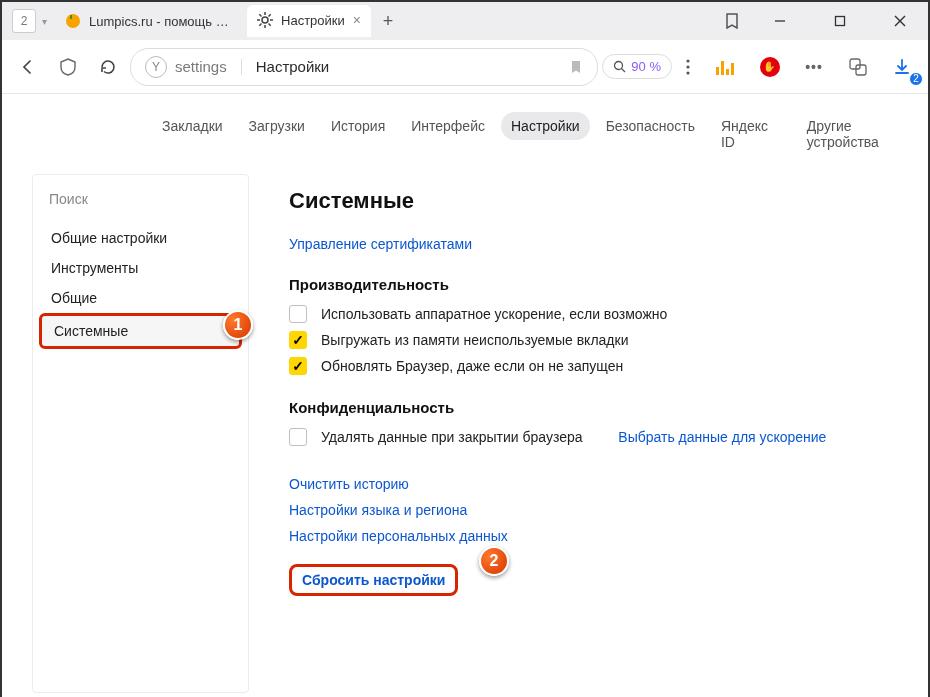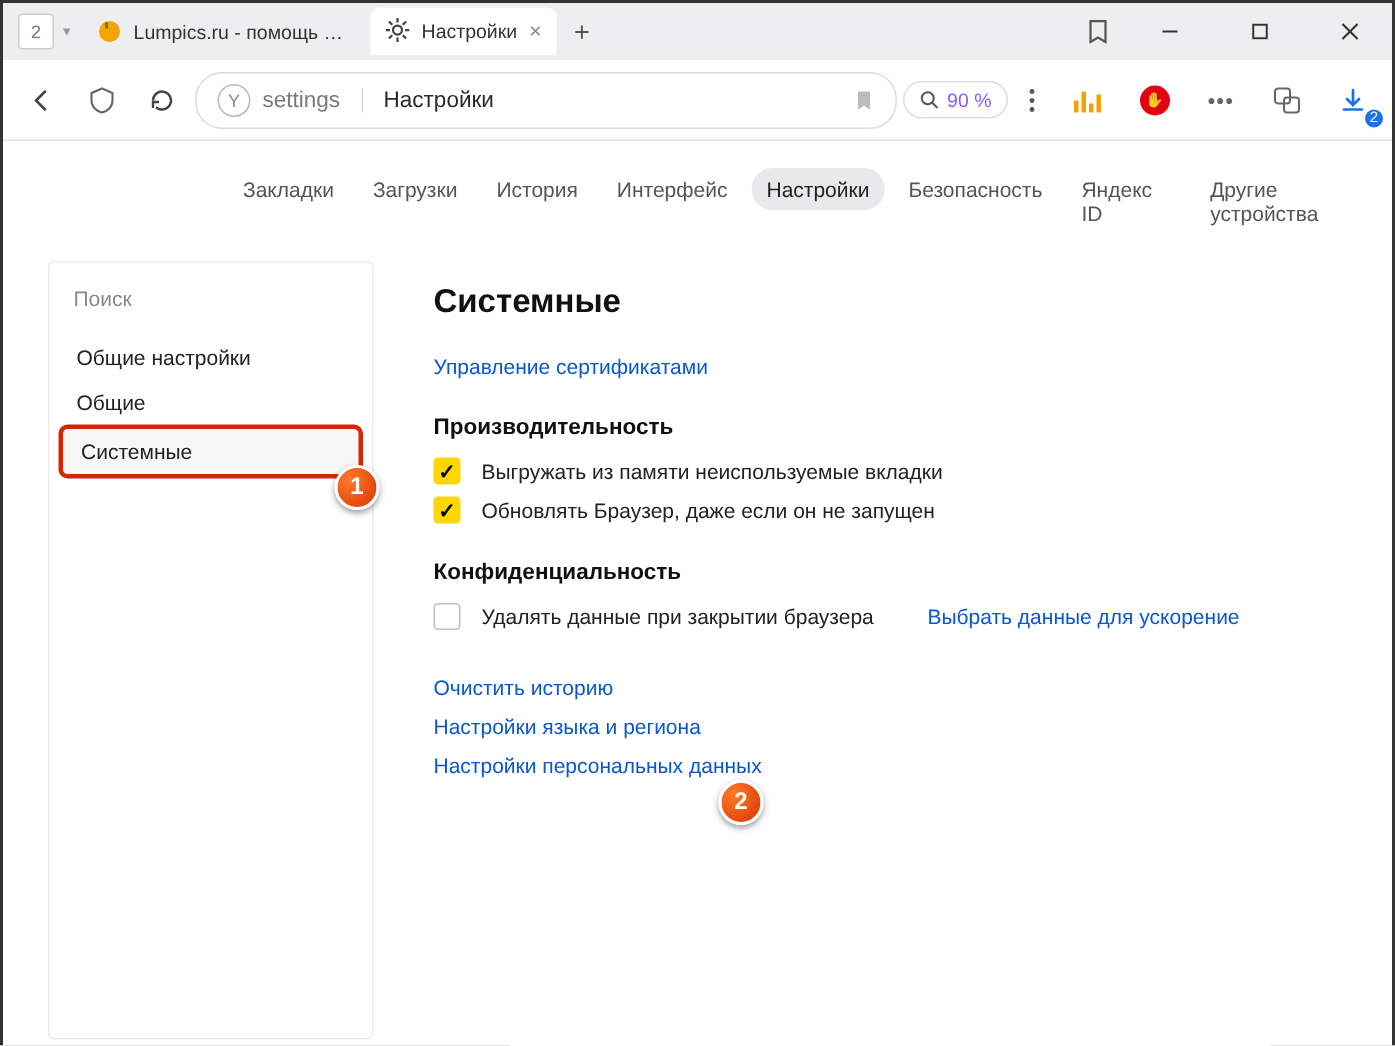--- a/index.html
+++ b/index.html
@@ -419,31 +419,36 @@
     <span class="snitem">Безопасность</span>
     <span class="snitem">Яндекс ID</span>
     <span class="snitem">Другие устройства</span>
   </div>
 
   <div class="main">
 
     <div class="sidebar" style="position:relative;">
       <div class="search-box">Поиск</div>
       <div class="side-item">Общие настройки</div>
+      <div class="side-item">Инструменты</div>
       <div class="side-item">Общие</div>
       <div class="side-item active">Системные</div>
       <div class="callout" style="top:135px; right:-5px;">1</div>
     </div>
 
     <div class="content">
       <h1 class="section-title">Системные</h1>
 
       <a class="link" href="#">Управление сертификатами</a>
 
       <h2 class="subhead">Производительность</h2>
+      <div class="check-row">
+        <span class="cbox"></span>
+        <span>Использовать аппаратное ускорение, если возможно</span>
+      </div>
       <div class="check-row">
         <span class="cbox checked"></span>
         <span>Выгружать из памяти неиспользуемые вкладки</span>
       </div>
       <div class="check-row">
         <span class="cbox checked"></span>
         <span>Обновлять Браузер, даже если он не запущен</span>
       </div>
 
       <h2 class="subhead">Конфиденциальность</h2>
@@ -451,18 +456,19 @@
         <span class="cbox"></span>
         <span>Удалять данные при закрытии браузера</span>
         &nbsp;&nbsp;
         <a class="link" href="#">Выбрать данные для ускорение</a>
       </div>
 
       <div class="link-list" style="margin-top:30px; position:relative;">
         <a class="link" href="#">Очистить историю</a>
         <a class="link" href="#">Настройки языка и региона</a>
         <a class="link" href="#">Настройки персональных данных</a>
+        <a class="link highlighted" href="#">Сбросить настройки</a>
         <div class="callout" style="top:70px; left:190px;">2</div>
       </div>
     </div>
 
   </div>
 </div>
 
 </body></html>

